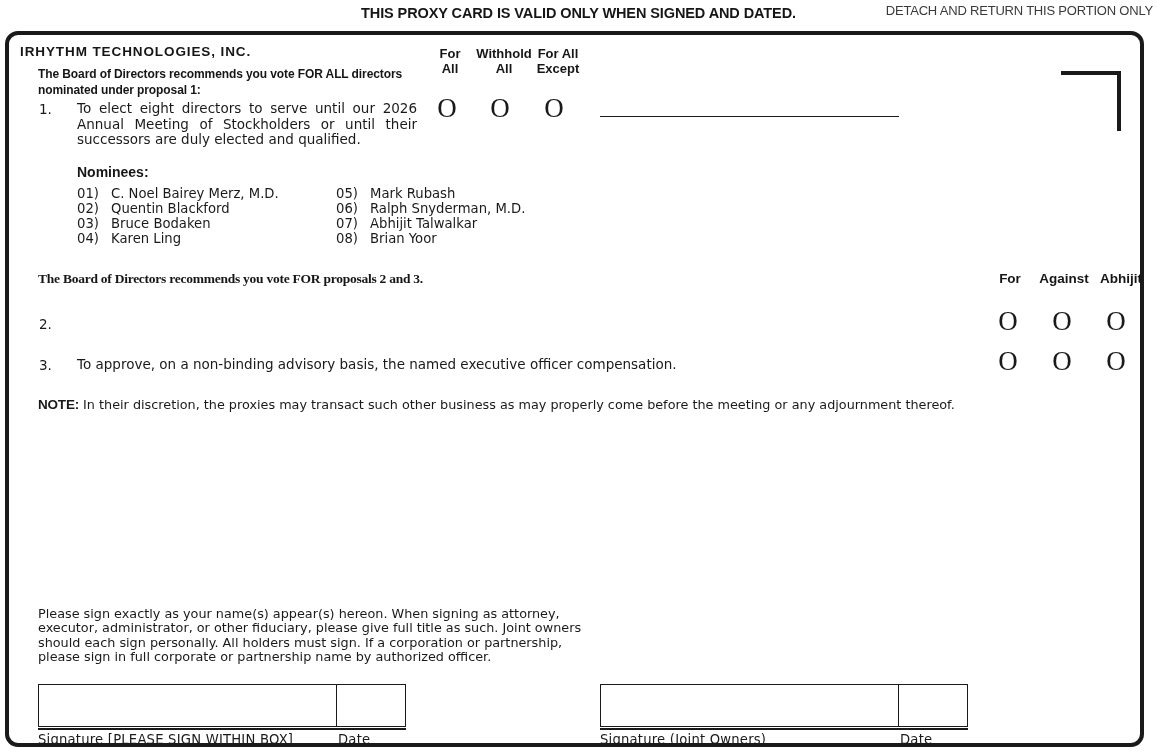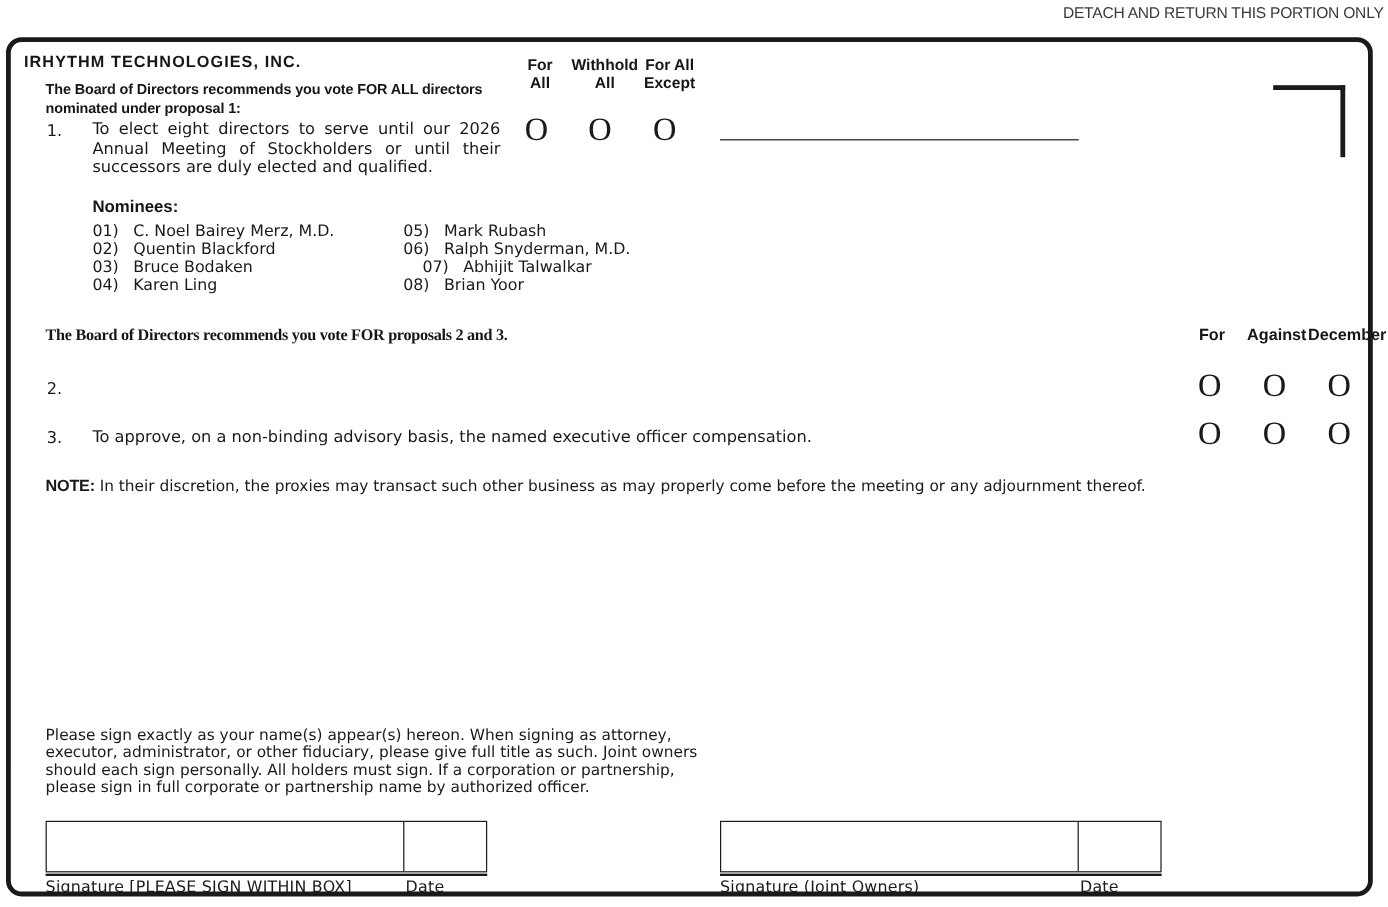--- a/index.html
+++ b/index.html
@@ -294,20 +294,21 @@
     font-size: 13.2px;
     letter-spacing: 0.2px;
     color: #1a1a1a;
     white-space: nowrap;
   }
 </style>
 </head>
 <body>
 
 <div class="top-strip">
+  <div class="valid-notice">THIS PROXY CARD IS VALID ONLY WHEN SIGNED AND DATED.</div>
   <div class="detach-notice">DETACH AND RETURN THIS PORTION ONLY</div>
 </div>
 
 <div class="card">
   <div class="card-inner">
 
     <div class="corner-mark">
       <div class="h"></div>
       <div class="v"></div>
     </div>
@@ -346,32 +347,32 @@
     <div class="nominee" style="left:68px; top:196px;">
       <span class="n-num">04)</span><span>Karen Ling</span>
     </div>
 
     <div class="nominee" style="left:327px; top:151px;">
       <span class="n-num">05)</span><span>Mark Rubash</span>
     </div>
     <div class="nominee" style="left:327px; top:166px;">
       <span class="n-num">06)</span><span>Ralph Snyderman, M.D.</span>
     </div>
-    <div class="nominee" style="left:327px; top:181px;margin-left:16px;">
+    <div class="nominee" style="left:327px; top:181px;">
       <span class="n-num">07)</span><span>Abhijit Talwalkar</span>
     </div>
     <div class="nominee" style="left:327px; top:196px;">
       <span class="n-num">08)</span><span>Brian Yoor</span>
     </div>
 
     <div class="rec2">The Board of Directors recommends you vote FOR proposals 2 and 3.</div>
 
     <div class="vh2 c1">For</div>
     <div class="vh2 c2">Against</div>
-    <div class="vh2 c3">December</div>
+    <div class="vh2 c3">Abhijit</div>
 
     <div class="prop-num" style="top:281px;">2.</div>
 
     <div class="vcircle" style="left:985px; top:273px;">O</div>
     <div class="vcircle" style="left:1039px; top:273px;">O</div>
     <div class="vcircle" style="left:1093px; top:273px;">O</div>
 
     <div class="prop-num" style="top:322px;">3.</div>
     <div class="prop-text prop3-text">To approve, on a non-binding advisory basis, the named executive officer compensation.</div>
 

